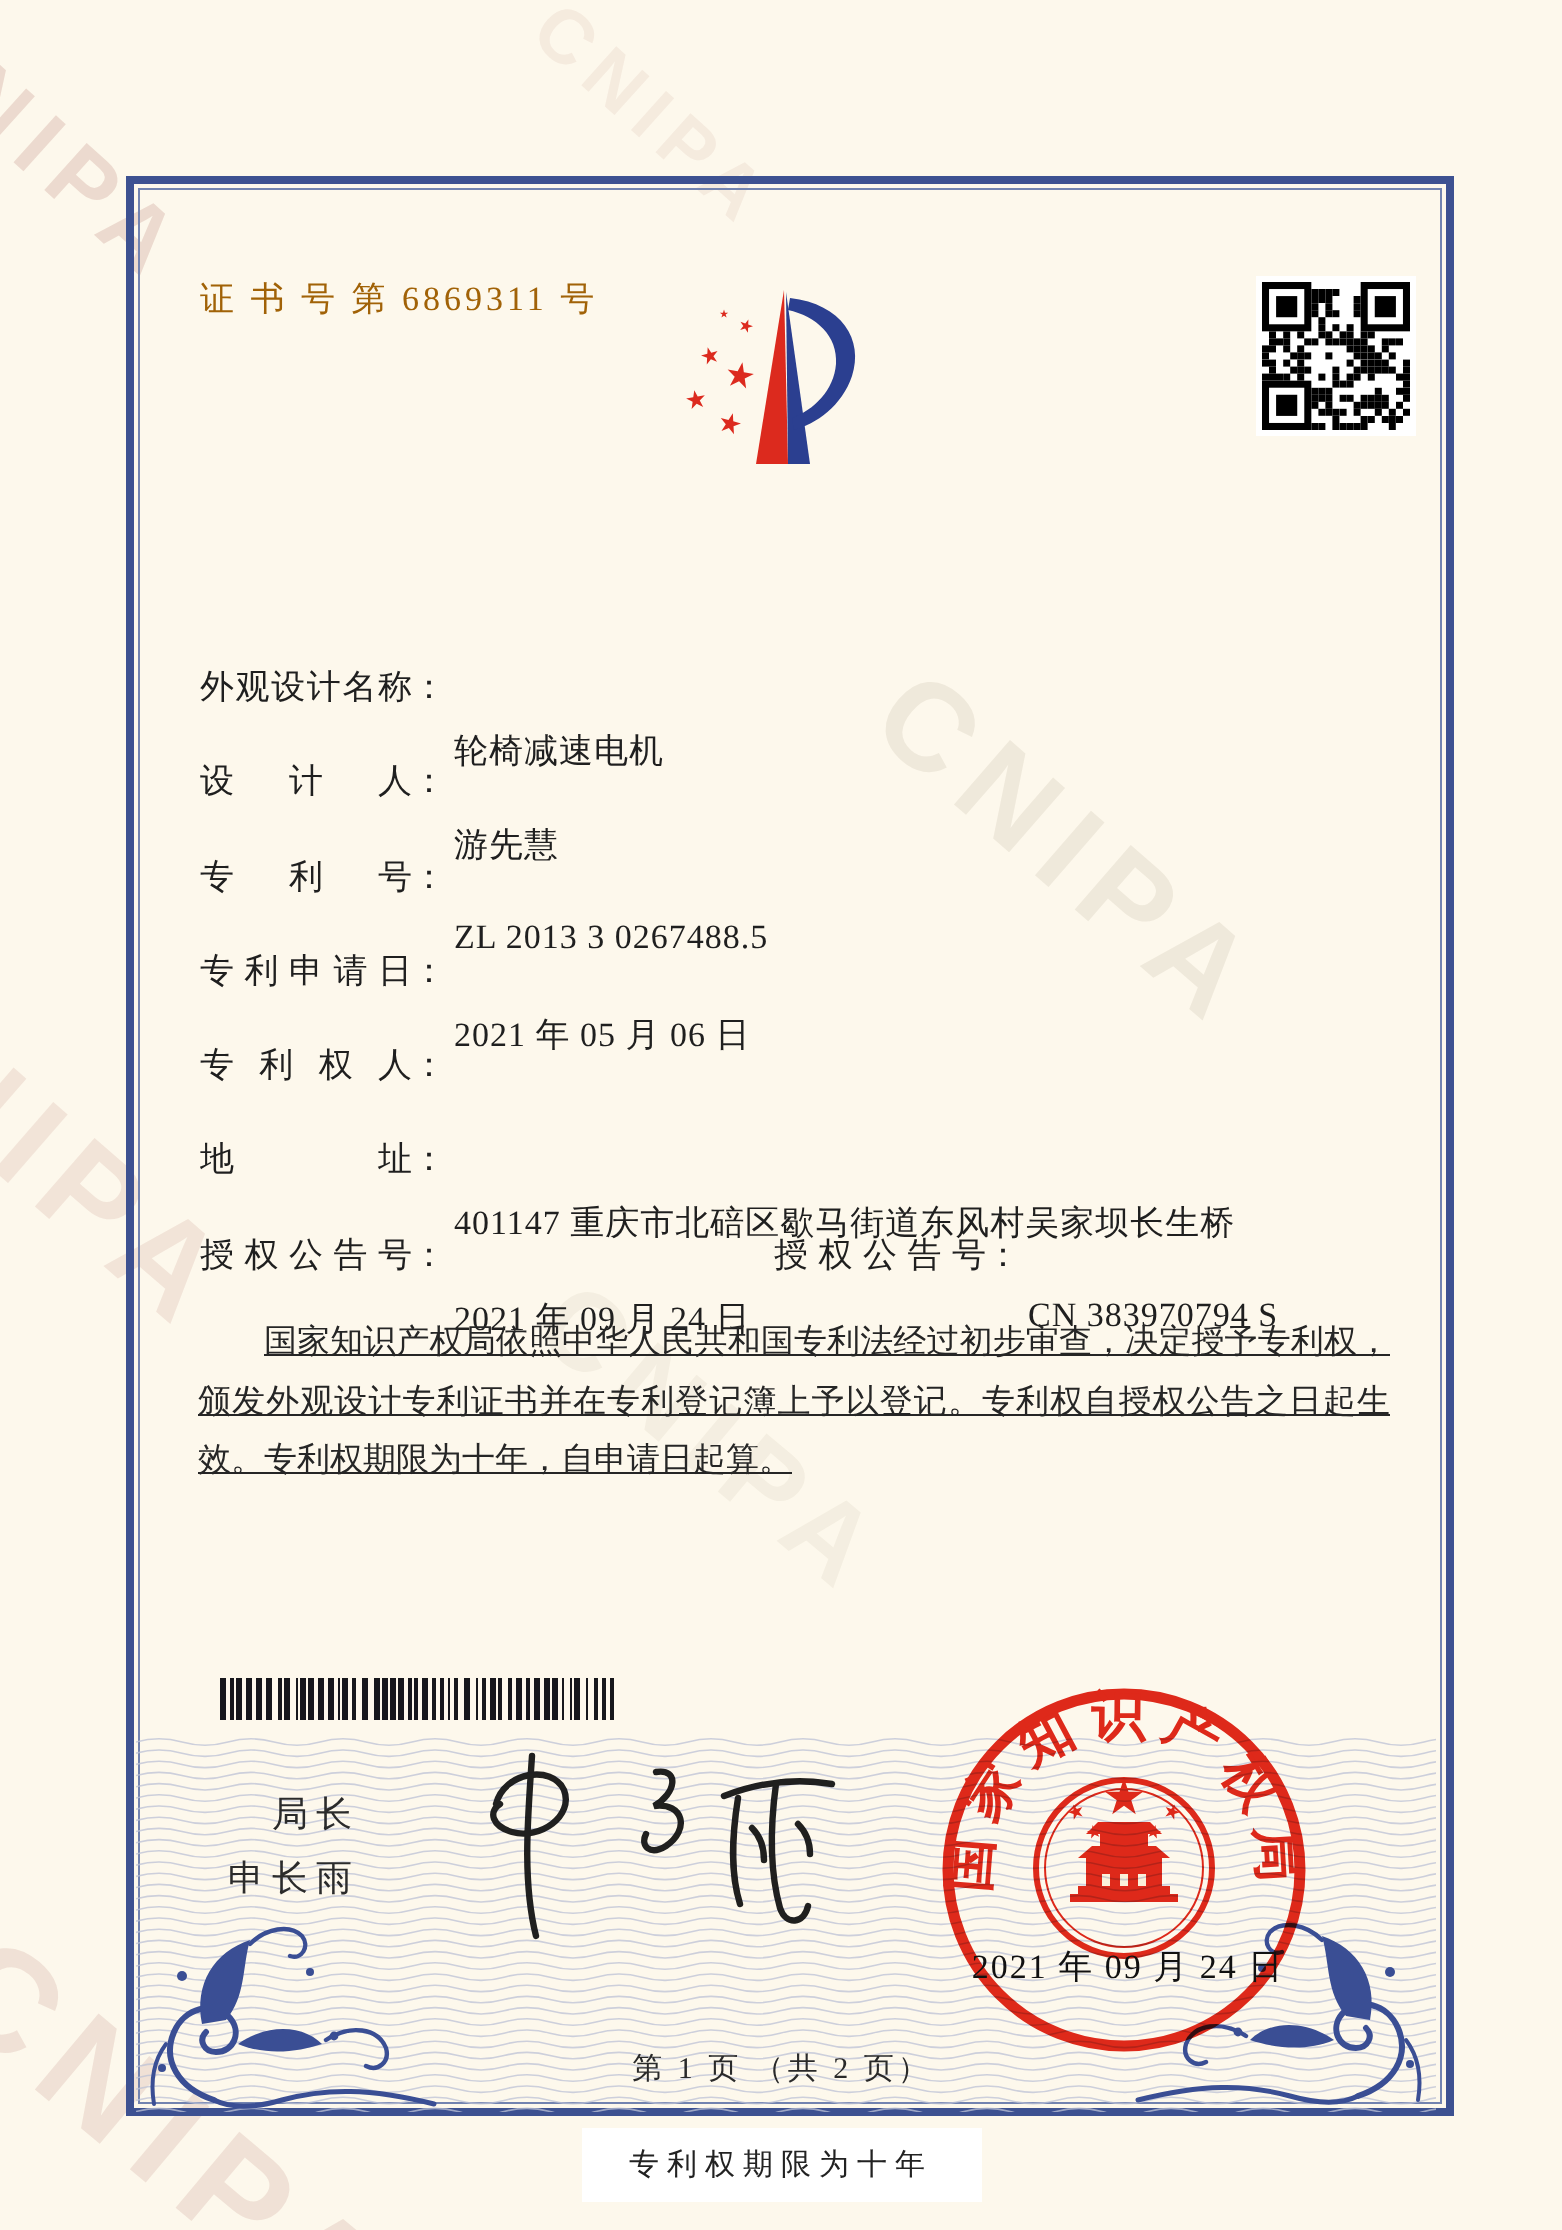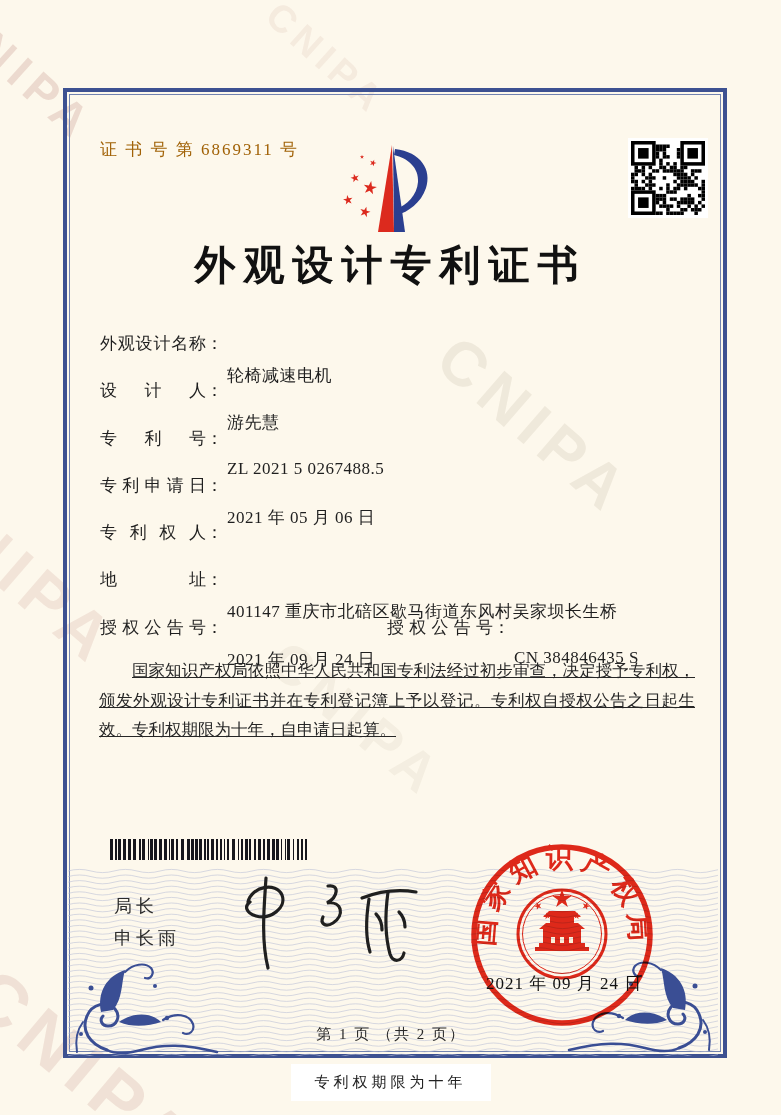--- a/index.html
+++ b/index.html
@@ -16,22 +16,22 @@
   .frow{height:47.3px;display:flex;align-items:flex-start;}
   .flabel{width:106px;text-align:justify;text-align-last:justify;flex:none;}
   .fcolon{flex:none;margin-right:4px;}
   .fvalue{letter-spacing:0.5px;white-space:nowrap;margin-top:32px;}
   .fvalue.fixed{width:160px;flex:none;}
   .body-text{position:absolute;left:99px;top:656px;width:596px;font-size:16.5px;line-height:29.5px;
              color:#262626;text-align:justify;}
   .body-text p{margin:0;text-indent:2em;text-decoration:underline;}
   .barcode{position:absolute;left:110px;top:839px;width:202px;height:21px;display:flex;align-items:stretch;}
   .waves{position:absolute;left:68px;top:868px;}
-  .director{position:absolute;left:114px;top:891px;font-family:Liberation Mono, monospace;
-            font-size:18px;letter-spacing:4px;color:#2b2b2b;line-height:32px;}
+  .director{position:absolute;left:114px;top:891px;font-family:Liberation Sans, sans-serif;
+            font-size:18px;letter-spacing:4px;color:#2b2b2b;line-height:32px;text-align:right;}
   .sig{position:absolute;left:232px;top:868px;}
   .seal{position:absolute;left:467px;top:842px;mix-blend-mode:multiply;}
   .seal-date{position:absolute;left:468px;top:972px;width:192px;text-align:center;font-size:17px;
              letter-spacing:1px;color:#111;}
   .page-info{position:absolute;left:63px;width:656px;top:1025px;text-align:center;font-size:15px;
              letter-spacing:2px;color:#2a2a2a;}
   .cont-note{position:absolute;left:50%;transform:translateX(-50%);top:1064px;background:#ffffff;
              padding:9px 24px;font-size:15px;letter-spacing:4px;color:#222;}
   .flourish{position:absolute;}
   .logo{position:absolute;left:333px;top:132px;}
@@ -294,37 +294,36 @@
         <rect x="24.7" y="70.5" width="3.5" height="3.5" fill="#000"></rect>
         <rect x="28.2" y="70.5" width="3.5" height="3.5" fill="#000"></rect>
         <rect x="35.2" y="70.5" width="3.5" height="3.5" fill="#000"></rect>
         <rect x="38.8" y="70.5" width="3.5" height="3.5" fill="#000"></rect>
         <rect x="42.3" y="70.5" width="3.5" height="3.5" fill="#000"></rect>
         <rect x="45.8" y="70.5" width="3.5" height="3.5" fill="#000"></rect>
         <rect x="49.3" y="70.5" width="3.5" height="3.5" fill="#000"></rect>
         <rect x="63.4" y="70.5" width="3.5" height="3.5" fill="#000"></rect>
       </svg></div>
 
-  <div class="title">外观设计专利证书</div>
 
   <div class="fields">
     <div class="frow">
       <span class="flabel">外观设计名称</span>
         <span class="fcolon">：</span>
       <span class="fvalue">轮椅减速电机</span>
     </div>
     <div class="frow">
       <span class="flabel">设计人</span>
         <span class="fcolon">：</span>
       <span class="fvalue">游先慧</span>
     </div>
     <div class="frow">
       <span class="flabel">专利号</span>
         <span class="fcolon">：</span>
-      <span class="fvalue">ZL 2021 5 0267488.5</span>
+      <span class="fvalue">ZL 2013 3 0267488.5</span>
     </div>
     <div class="frow">
       <span class="flabel">专利申请日</span>
         <span class="fcolon">：</span>
       <span class="fvalue">2021 年 05 月 06 日</span>
     </div>
     <div class="frow">
       <span class="flabel">专利权人</span>
         <span class="fcolon">：</span>
     </div>
@@ -332,21 +331,21 @@
       <span class="flabel">地址</span>
         <span class="fcolon">：</span>
       <span class="fvalue">401147 重庆市北碚区歇马街道东风村吴家坝长生桥</span>
     </div>
     <div class="frow">
       <span class="flabel">授权公告号</span>
         <span class="fcolon">：</span>
       <span class="fvalue fixed">2021 年 09 月 24 日</span>
       <span class="flabel">授权公告号</span>
         <span class="fcolon">：</span>
-      <span class="fvalue">CN 384846435 S</span>
+      <span class="fvalue">CN 383970794 S</span>
     </div>
   </div>
 
   <div class="body-text">
     <p>国家知识产权局依照中华人民共和国专利法经过初步审查，决定授予专利权，颁发外观设计专利证书并在专利登记簿上予以登记。专利权自授权公告之日起生效。专利权期限为十年，自申请日起算。</p>
   </div>
 
   <div id="barcode" class="barcode">
       <span style="display:inline-block;width:3px;background:#17171c;"></span>
       <span style="display:inline-block;width:2px;"></span>

